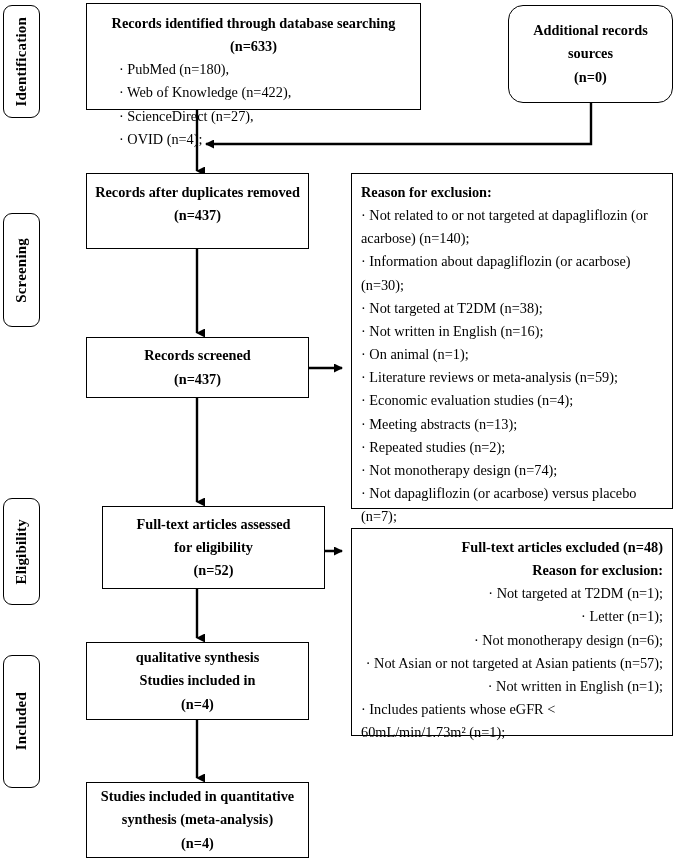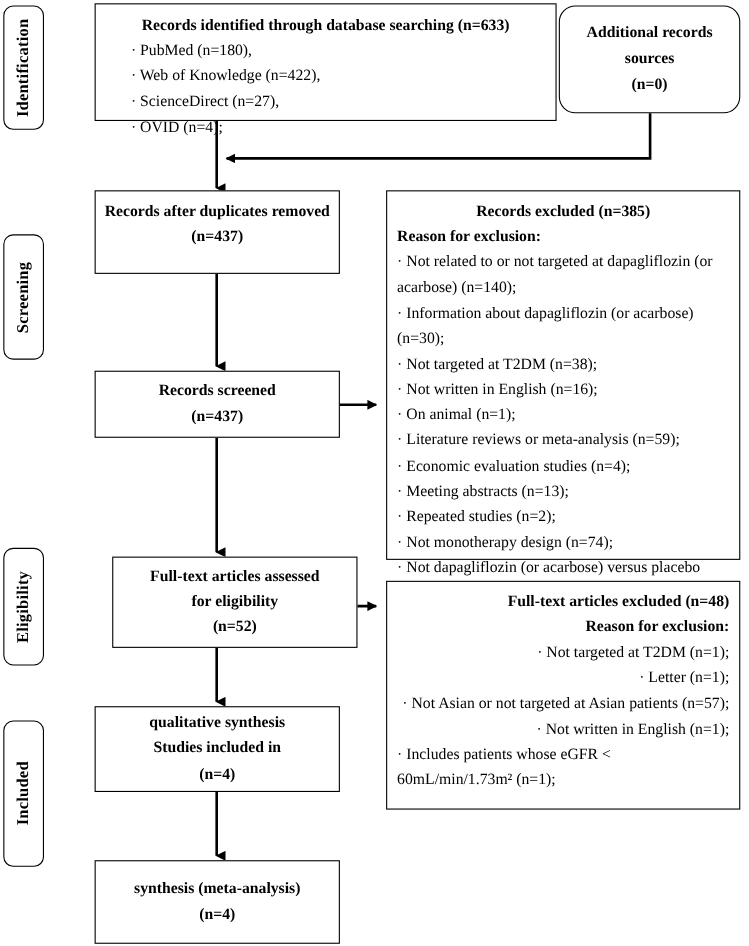--- a/index.html
+++ b/index.html
@@ -121,21 +121,21 @@
   </div>
 
   <div class="stage" style="left:3px;  top:498px; width:37px; height:107px;">
     <span class="stage-text">Eligibility</span>
   </div>
 
   <div class="stage" style="left:3px;  top:655px; width:37px; height:133px;">
     <span class="stage-text">Included</span>
   </div>
 
-  <div class="box" style="left:86px; top:3px; width:420px; height:107px;">
+  <div class="box" style="left:86px; top:3px; width:335px; height:107px;">
     <div class="box-inner top-align" style="padding:8px 10px 6px 10px;">
       <div class="line b ctr">Records identified through database searching (n=633)</div>
       <div class="line lft" style="padding-left:22px;">· PubMed (n=180),</div>
       <div class="line lft" style="padding-left:22px;">· Web of Knowledge (n=422),</div>
       <div class="line lft" style="padding-left:22px;">· ScienceDirect (n=27),</div>
       <div class="line lft" style="padding-left:22px;">· OVID (n=4);</div>
     </div>
   </div>
 
   <div class="box" style="left:508px; top:5px; width:165px; height:98px;border-radius:15px;">
@@ -171,28 +171,28 @@
   <div class="box" style="left:86px; top:642px; width:223px; height:78px;">
     <div class="box-inner" style="padding:2px 6px;">
       <div class="line b ctr">qualitative synthesis</div>
       <div class="line b ctr">Studies included in</div>
       <div class="line b ctr">(n=4)</div>
     </div>
   </div>
 
   <div class="box" style="left:86px; top:782px; width:223px; height:76px;">
     <div class="box-inner" style="padding:2px 6px;">
+      <div class="line b ctr">Studies included in quantitative</div>
       <div class="line b ctr">synthesis (meta-analysis)</div>
       <div class="line b ctr">(n=4)</div>
     </div>
   </div>
 
   <div class="box" style="left:351px; top:173px; width:322px; height:336px;">
     <div class="box-inner top-align" style="padding:7px 9px 4px 9px;">
-      <div class="line b ctr">Records excluded (n=385)</div>
       <div class="line b lft">Reason for exclusion:</div>
       <div class="line lft hang">· Not related to or not targeted at dapagliflozin (or acarbose) (n=140);</div>
       <div class="line lft hang">· Information about dapagliflozin (or acarbose) (n=30);</div>
       <div class="line lft hang">· Not targeted at T2DM (n=38);</div>
       <div class="line lft hang">· Not written in English (n=16);</div>
       <div class="line lft hang">· On animal (n=1);</div>
       <div class="line lft hang">· Literature reviews or meta-analysis (n=59);</div>
       <div class="line lft hang">· Economic evaluation studies (n=4);</div>
       <div class="line lft hang">· Meeting abstracts (n=13);</div>
       <div class="line lft hang">· Repeated studies (n=2);</div>
@@ -200,19 +200,20 @@
       <div class="line lft hang">· Not dapagliflozin (or acarbose) versus placebo (n=7);</div>
     </div>
   </div>
 
   <div class="box" style="left:351px; top:528px; width:322px; height:208px;">
     <div class="box-inner top-align" style="padding:7px 9px 4px 9px;align-items:flex-end;">
       <div class="line b ctr">Full-text articles excluded (n=48)</div>
       <div class="line b lft">Reason for exclusion:</div>
       <div class="line lft hang">· Not targeted at T2DM (n=1);</div>
       <div class="line lft hang">· Letter (n=1);</div>
+      <div class="line lft hang">· Not monotherapy design (n=6);</div>
       <div class="line lft hang">· Not Asian or not targeted at Asian patients (n=57);</div>
       <div class="line lft hang">· Not written in English (n=1);</div>
       <div class="line lft hang">· Includes patients whose eGFR &lt; 60mL/min/1.73m² (n=1);</div>
     </div>
   </div>
 
 </div>
 
 </body></html>

